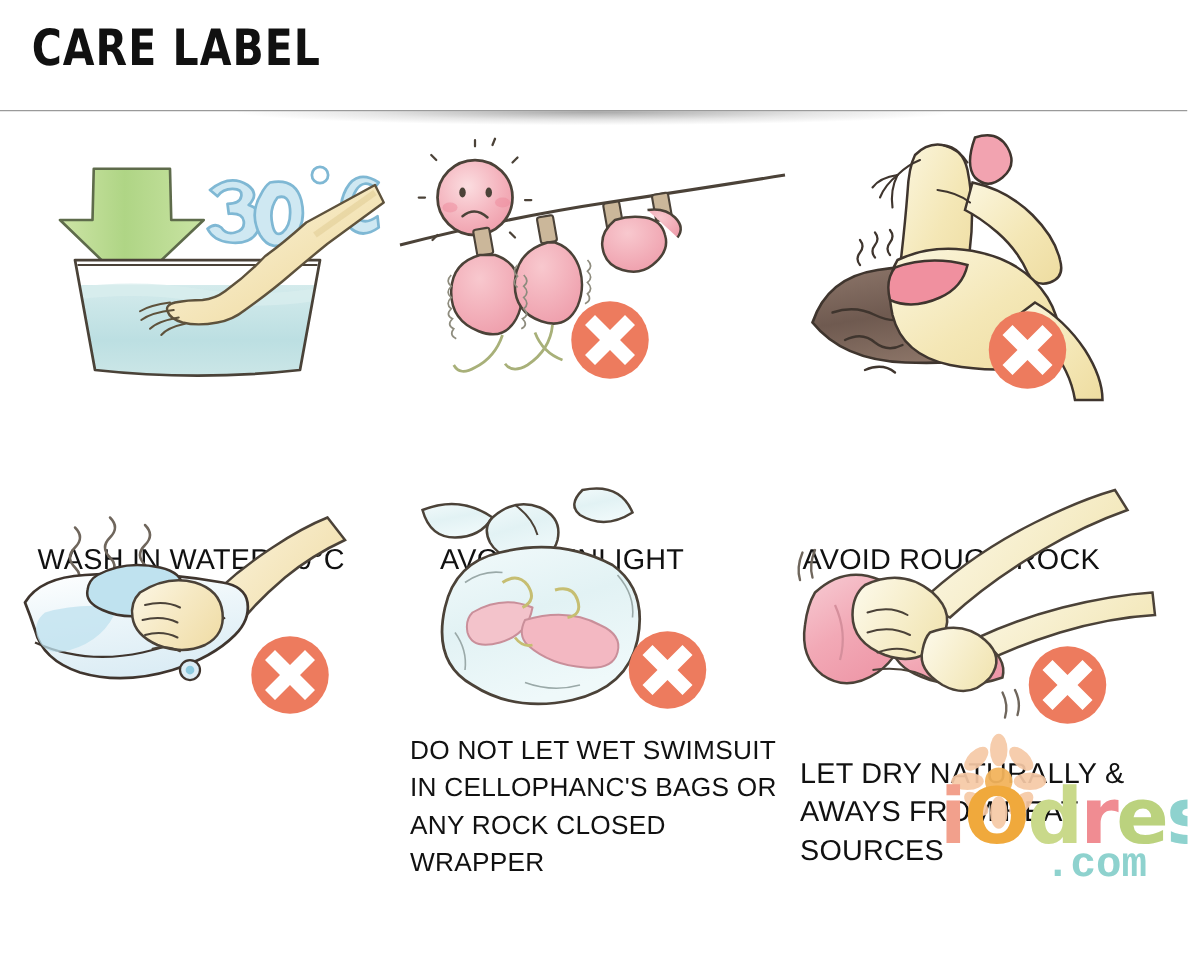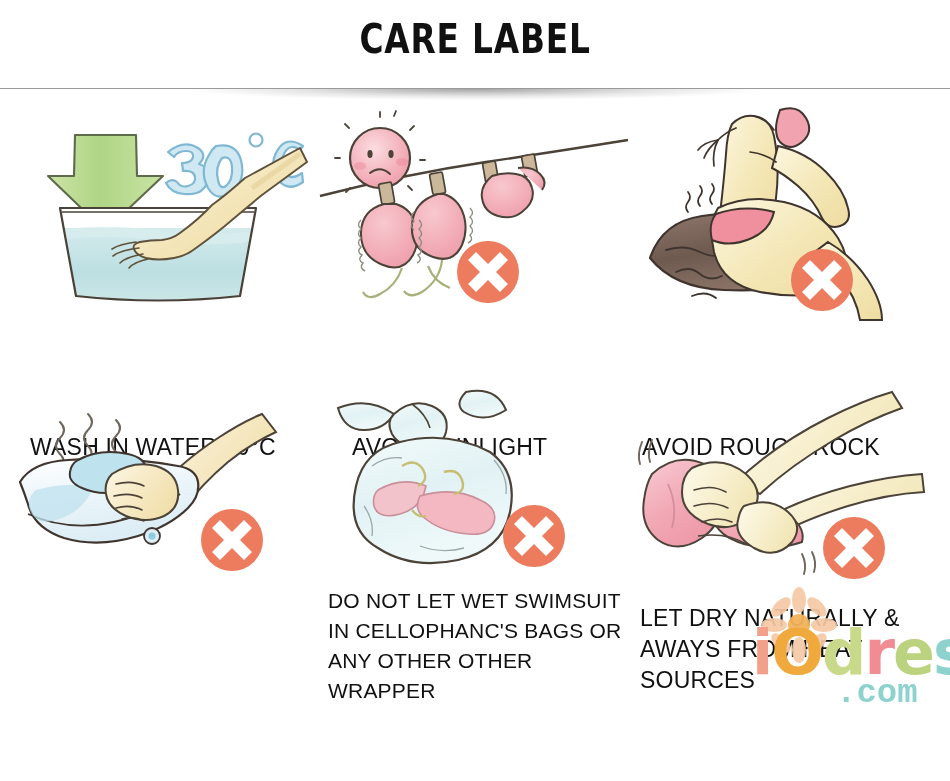--- a/index.html
+++ b/index.html
@@ -7,21 +7,21 @@
   body {
     font-family:"Liberation Sans", sans-serif;
     color:#1a1a1a;
     overflow:hidden;
     position:relative;
   }
 
   
   .header {
     height:78px;
-    display:flex; align-items:center; justify-content:center;
+    display:flex; align-items:center; justify-content:flex-start;
   }
   .title {
     font-size:40px;
     font-weight:bold;
     letter-spacing:1px;
     color:#111;
     transform:scaleX(0.82);
     transform-origin:center;
     font-family:"DejaVu Sans", sans-serif;
   }
@@ -392,21 +392,21 @@
         </g>
 
         <g>
           <circle cx="218" cy="150" r="31" fill="#ED7B5E"></circle>
           <path d="M206,130 L218,142 L230,130 L238,138 L226,150 L238,162 L230,170 L218,158 L206,170 L198,162 L210,150 L198,138 Z" fill="#FFFFFF"></path>
         </g>
       </svg>
     </div>
     <div class="caption">DO NOT LET WET SWIMSUIT
 IN CELLOPHANC'S BAGS OR
-ANY OTHER OTHER
+ANY ROCK CLOSED
 WRAPPER</div>
   </div>
 
   <div class="panel p6">
     <div class="art">
       <svg width="318" height="210" viewBox="0 0 318 210">
         <defs>
           <linearGradient id="g-arm6" x1="0" y1="0" x2="1" y2="0.5">
             <stop offset="0%" stop-color="#FDFAEC"></stop>
             <stop offset="55%" stop-color="#F7EFCE"></stop>

